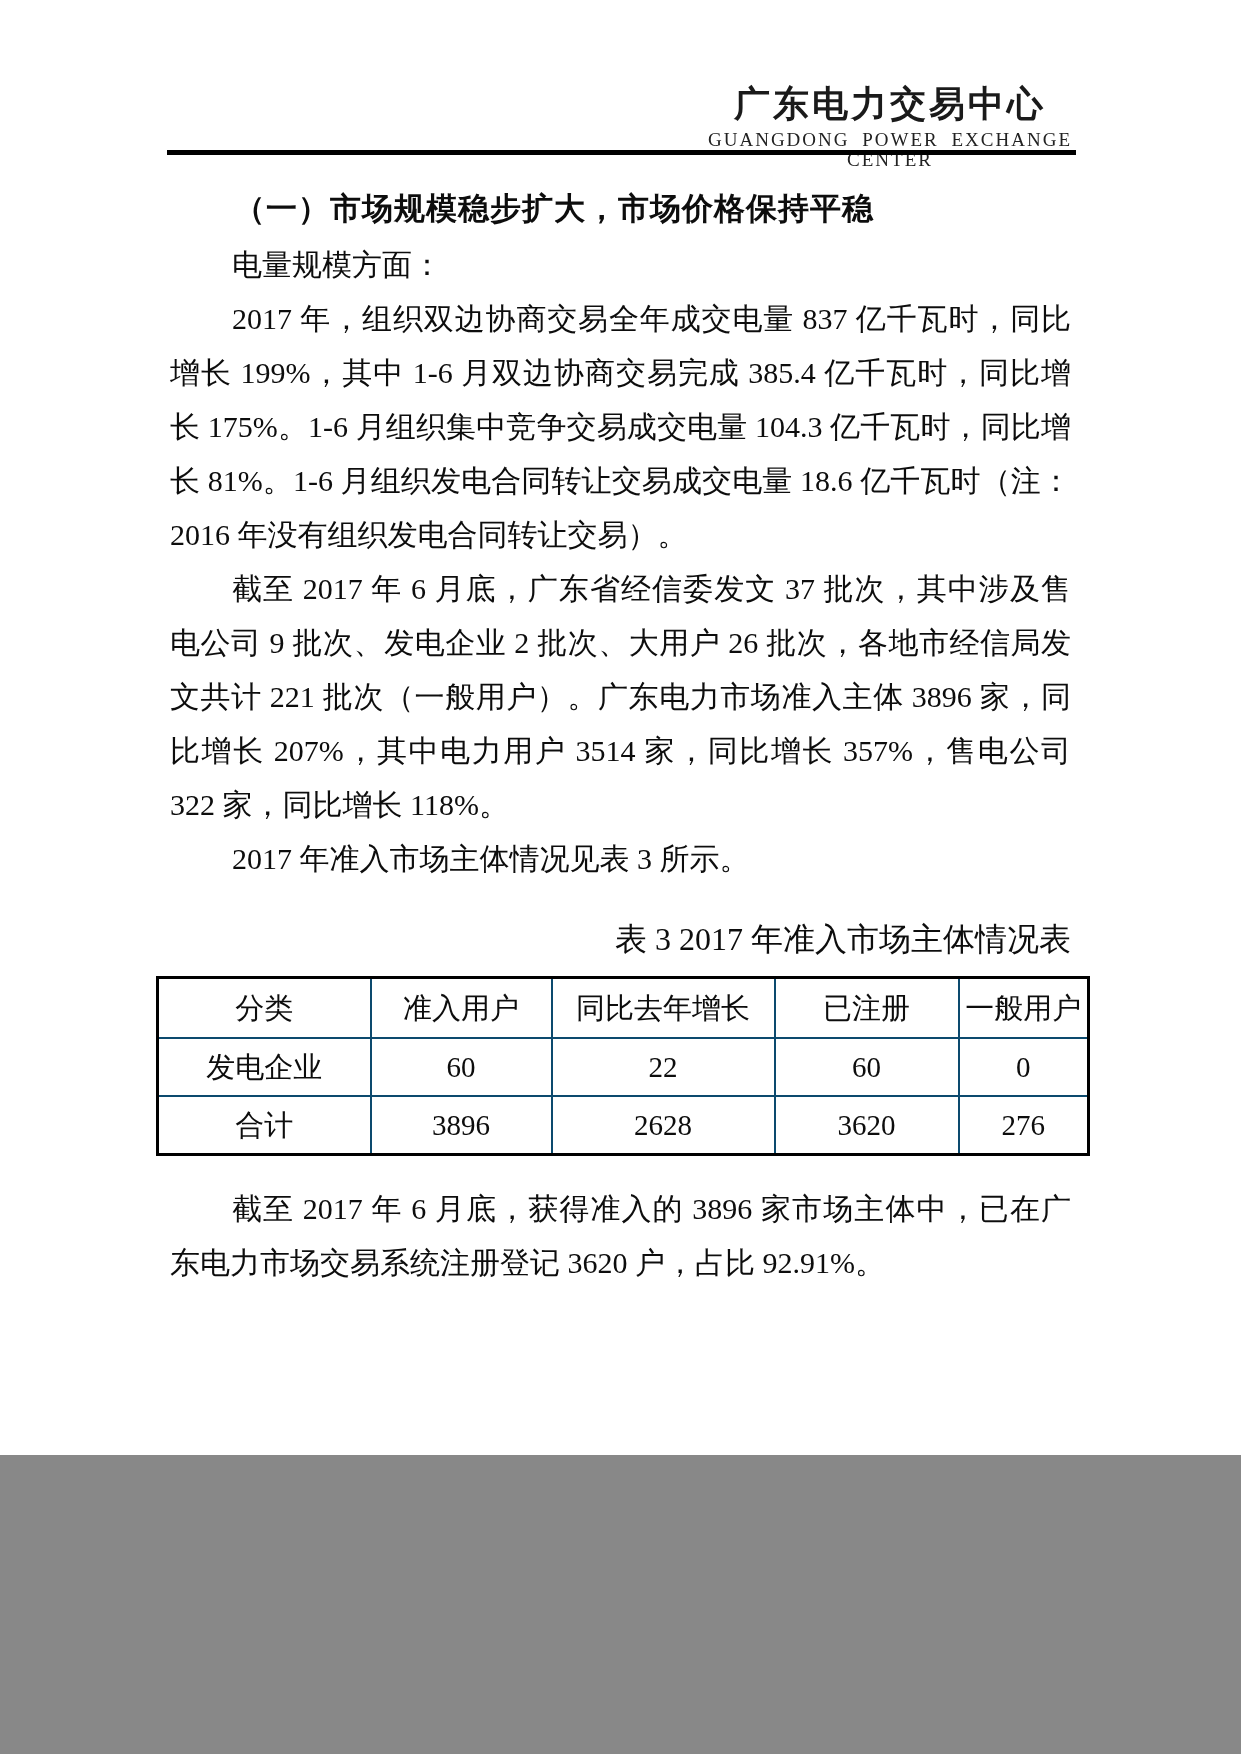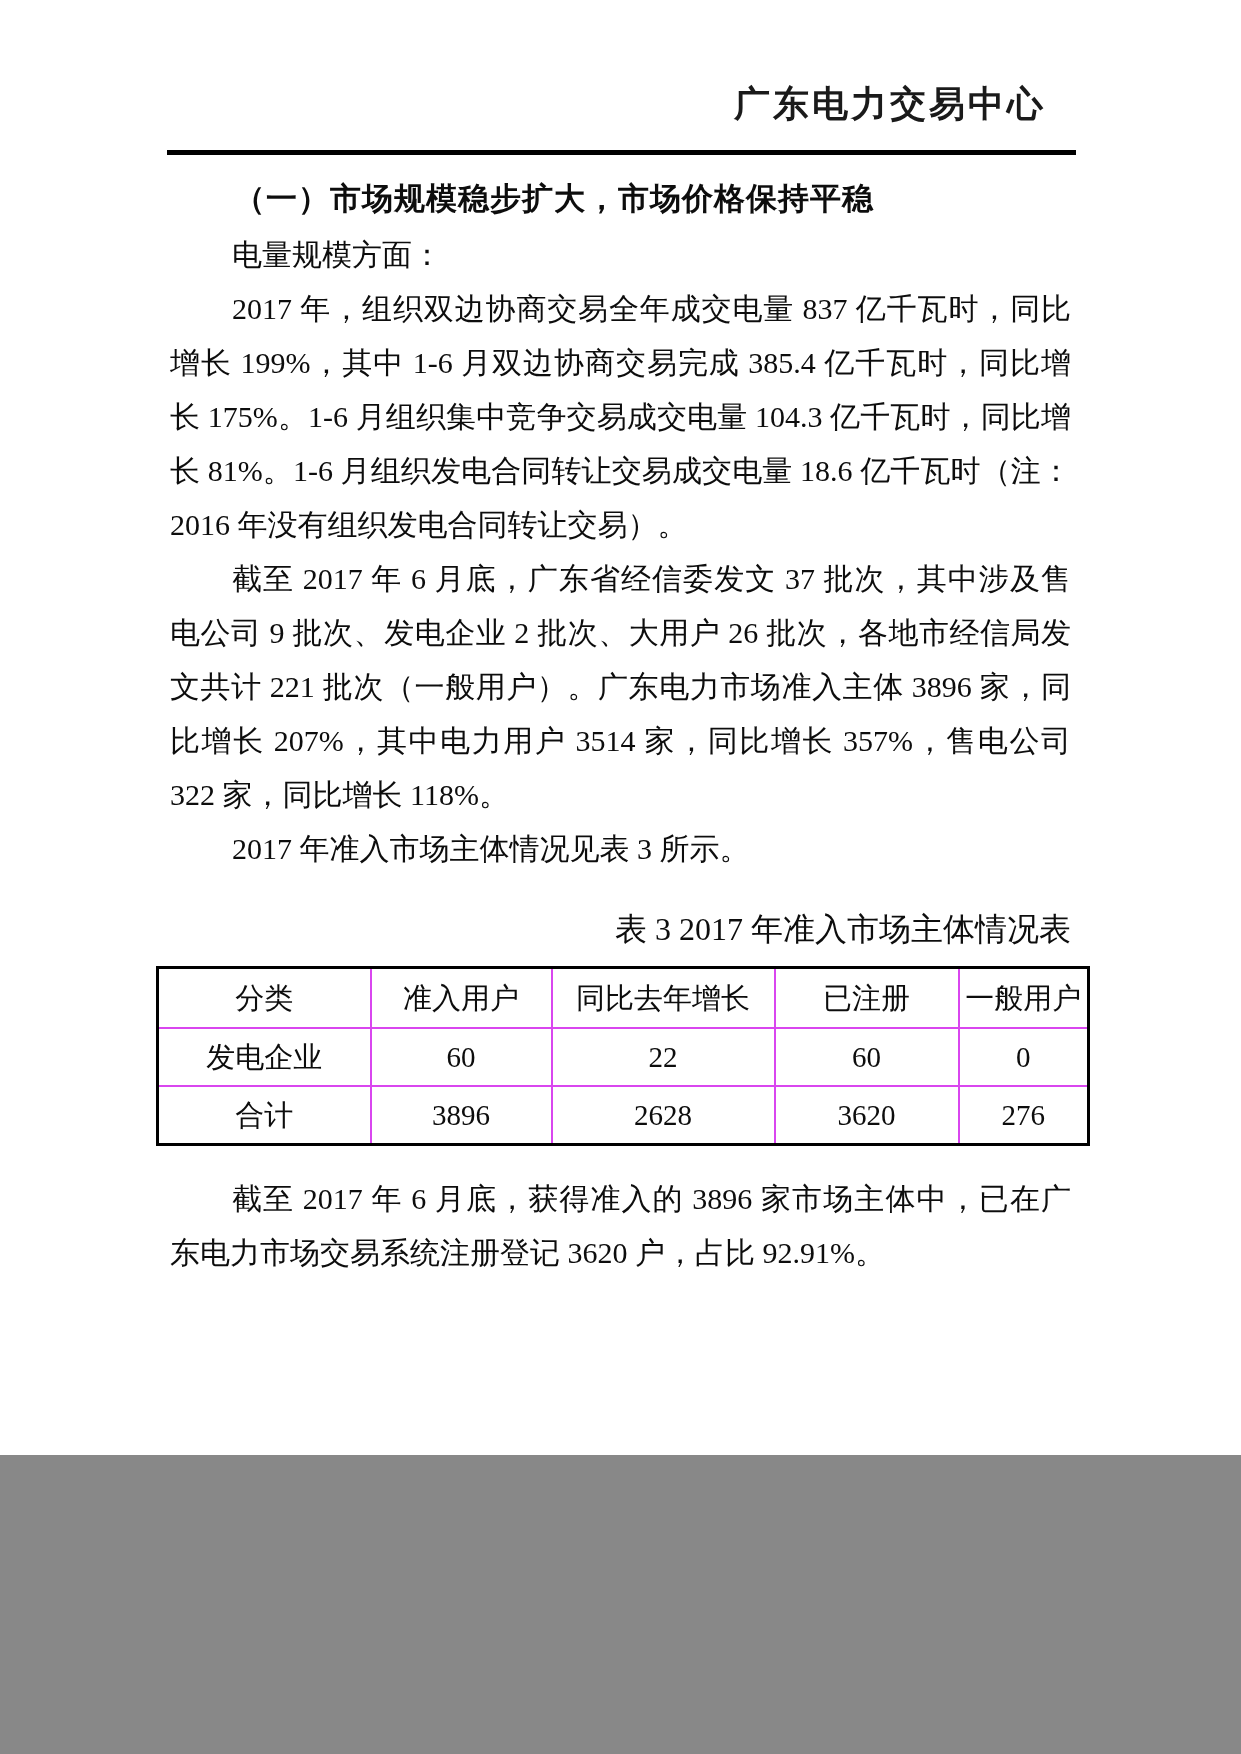--- a/index.html
+++ b/index.html
@@ -29,21 +29,21 @@
     font-size:19px; letter-spacing:2px; word-spacing:6px;
     color:#222;
   }
   .header-rule {
     position:absolute; left:167px; top:150px;
     width:909px; height:5px; background:#000;
   }
 
   
   .content {
-    position:absolute; left:170px; top:170px; width:901px;
+    position:absolute; left:170px; top:180px; width:901px;
     font-size:30px; line-height:54px; text-align:justify;
   }
   .section-heading {
     margin:0; padding:0;
     font-size:31px; font-weight:bold;
     text-indent:64px; line-height:58px;
     letter-spacing:1px;
   }
   .para { margin:0; text-indent:62px; }
   .label-line { margin:0; text-indent:62px; }
@@ -54,21 +54,21 @@
     text-align:right; font-size:32px; text-indent:0;
   }
   table.data-table {
     border-collapse:collapse;
     margin-left:-14px;
     width:931px;
     table-layout:fixed;
     border:3px solid #000;
   }
   table.data-table th, table.data-table td {
-    border:2px solid #d946ef;
+    border:2px solid #0c4a6e;
     text-align:center; vertical-align:middle;
     font-size:29px; font-weight:normal;
     padding:0; overflow:hidden; white-space:nowrap;
   }
   table.data-table th { height:58px; }
   table.data-table td { height:56px; }
 
   .closing { margin-top:26px; }
 
   
@@ -86,20 +86,21 @@
   }
   .watermark svg { display:block; }
 </style>
 </head>
 <body>
 
 <div class="page">
 
   <div class="brand">
     <div class="brand-cn">广东电力交易中心</div>
+    <div class="brand-en">GUANGDONG POWER EXCHANGE CENTER</div>
   </div>
   <div class="header-rule"></div>
 
   <div class="content">
     <h1 class="section-heading">（一）市场规模稳步扩大，市场价格保持平稳</h1>
     <p class="label-line">电量规模方面：</p>
     <p class="para">2017 年，组织双边协商交易全年成交电量 837 亿千瓦时，同比增长 199%，其中 1-6 月双边协商交易完成 385.4 亿千瓦时，同比增长 175%。1-6 月组织集中竞争交易成交电量 104.3 亿千瓦时，同比增长 81%。1-6 月组织发电合同转让交易成交电量 18.6 亿千瓦时（注：2016 年没有组织发电合同转让交易）。</p>
     <p class="para">截至 2017 年 6 月底，广东省经信委发文 37 批次，其中涉及售电公司 9 批次、发电企业 2 批次、大用户 26 批次，各地市经信局发文共计 221 批次（一般用户）。广东电力市场准入主体 3896 家，同比增长 207%，其中电力用户 3514 家，同比增长 357%，售电公司 322 家，同比增长 118%。</p>
     <p class="para">2017 年准入市场主体情况见表 3 所示。</p>
 

